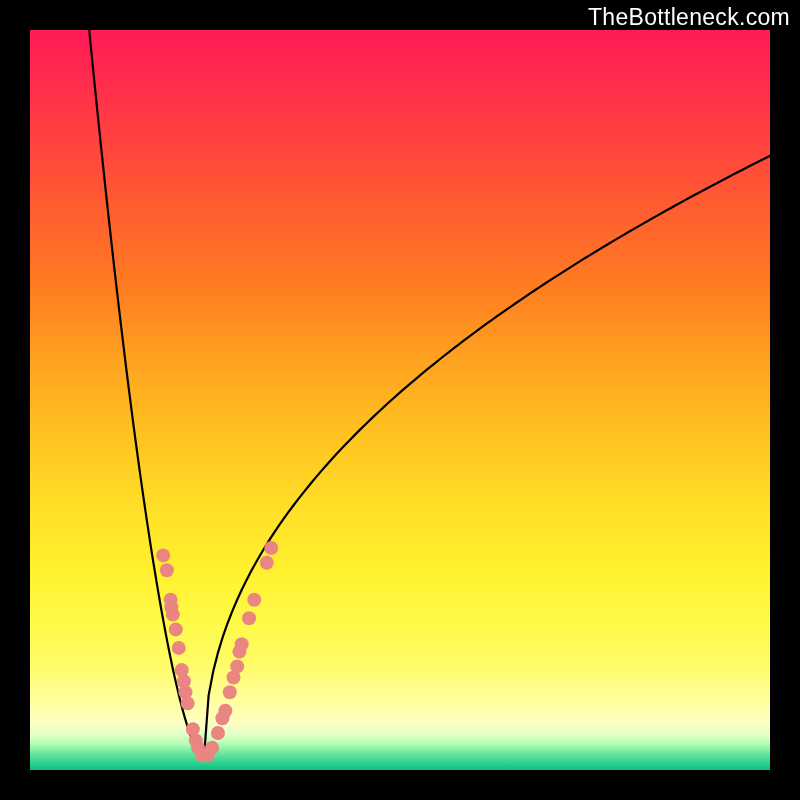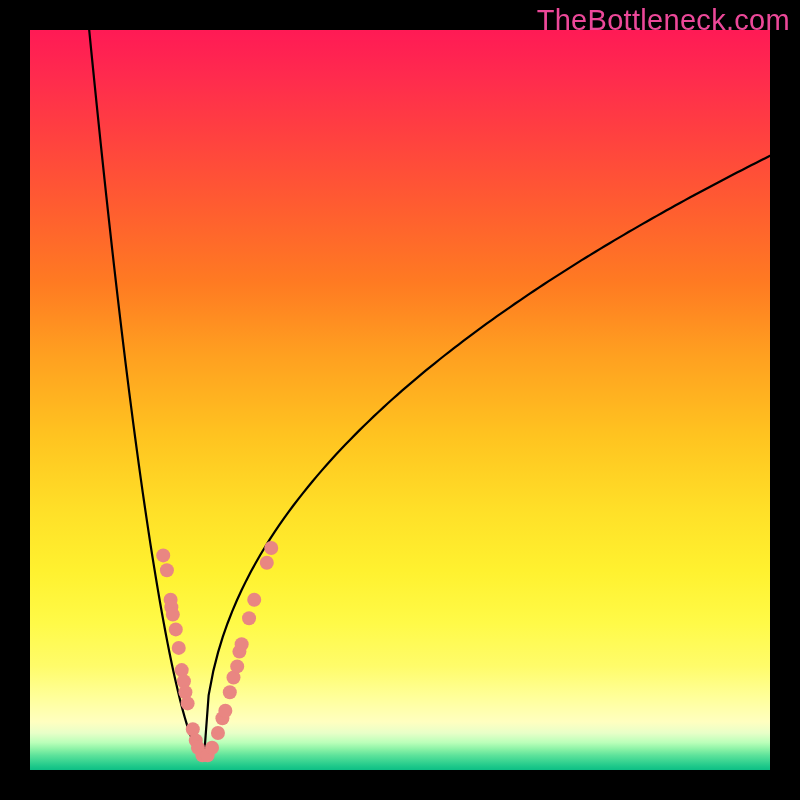--- a/index.html
+++ b/index.html
@@ -44,22 +44,22 @@
       #5ee39b 98.0%,
       #3bd592 98.8%,
       #1dc88a 99.5%,
       #0ebf85 100%
     );
   }
   .watermark {
     position: absolute;
     top: 4px;
     right: 10px;
-    color: #ec4899;
-    font-size: 29px;
+    color: #ffffff;
+    font-size: 23px;
     font-weight: 500;
     letter-spacing: 0.3px;
     z-index: 5;
   }
   svg.curve {
     position: absolute;
     left: 0;
     top: 0;
     width: 740px;
     height: 740px;

